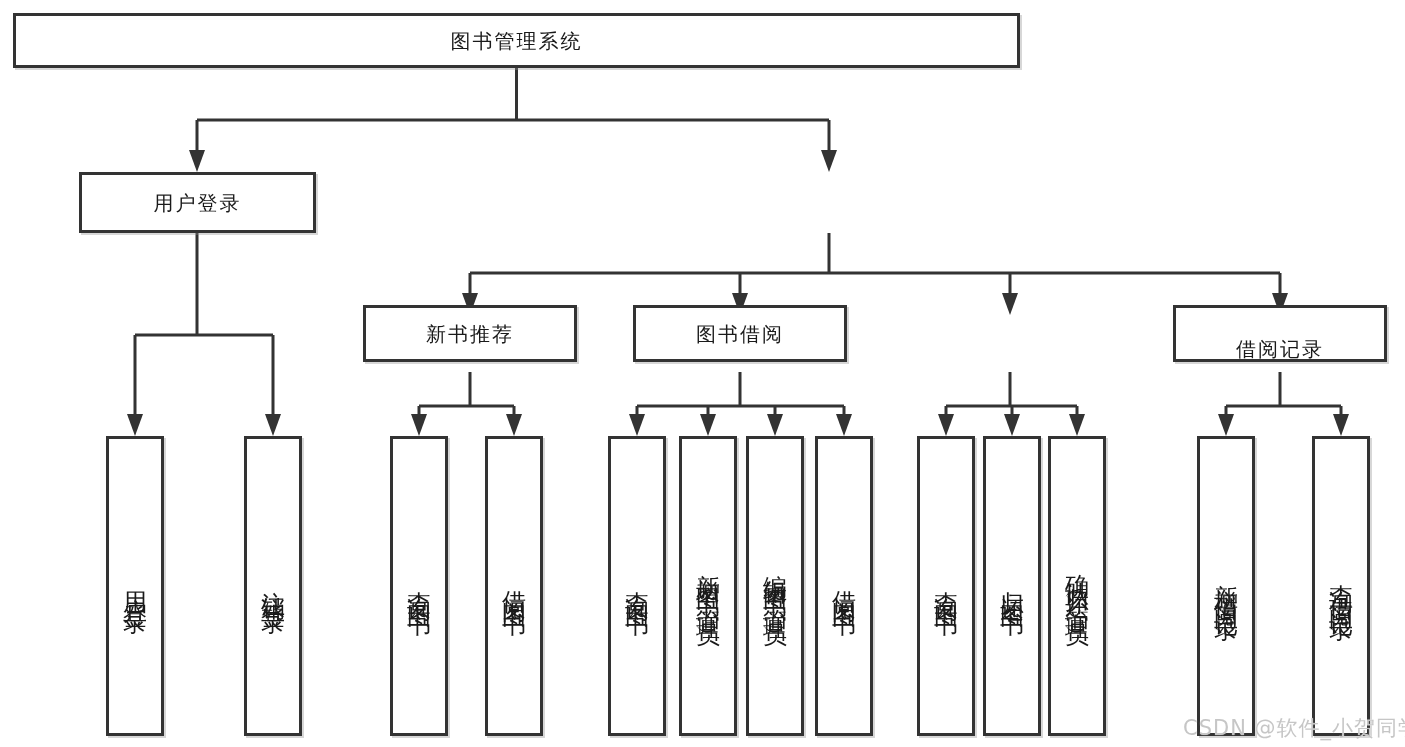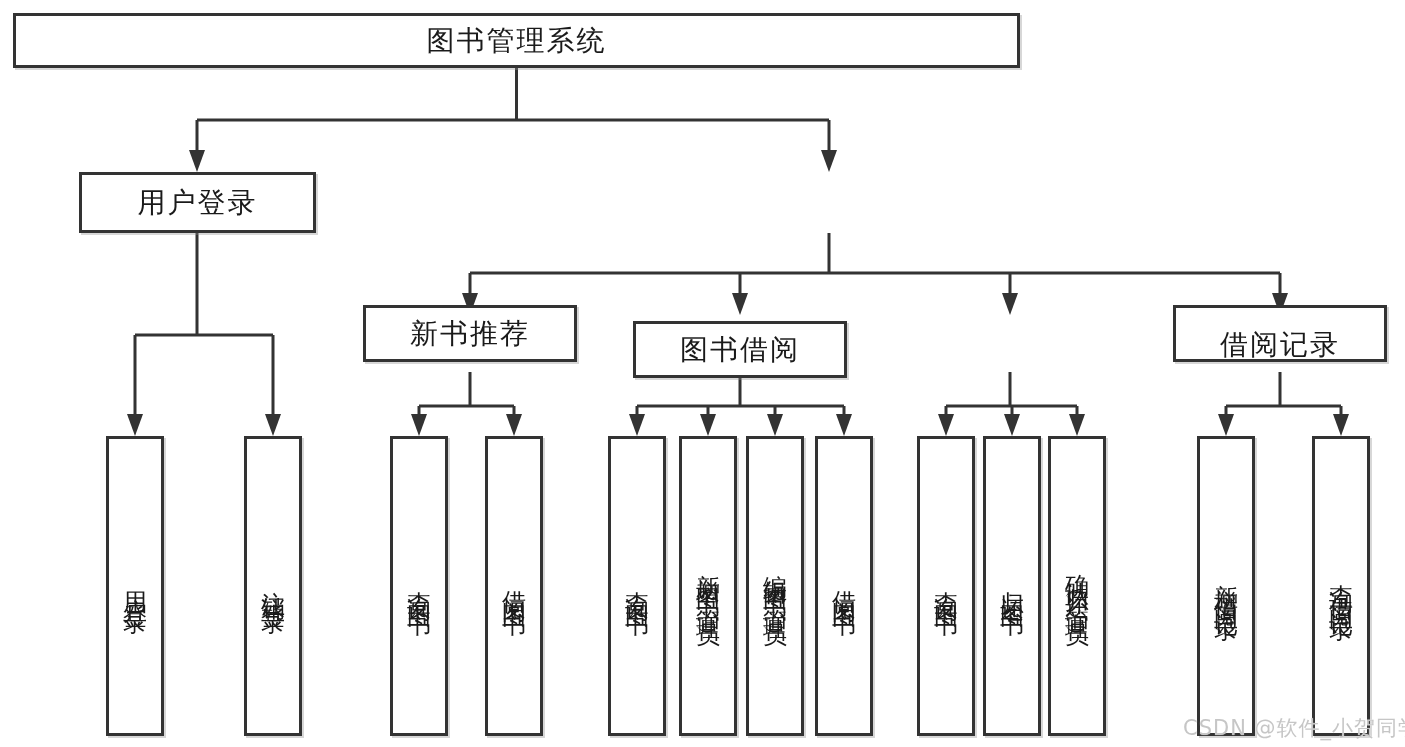--- a/index.html
+++ b/index.html
@@ -9,28 +9,28 @@
     color:#1a1a1a;
   }
   .stage{position:absolute;inset:0;}
   svg.wires{position:absolute;left:0;top:0;width:1405px;height:747px;}
 
   .box{
     position:absolute;background:#ffffff;border:3px solid #333333;
     box-sizing:border-box;display:flex;align-items:center;justify-content:center;
     box-shadow:2px 2px 0 rgba(140,140,140,0.35);
   }
-  .hbox{font-size:28px;letter-spacing:2px;line-height:1;}
+  .hbox{font-size:20px;letter-spacing:2px;line-height:1;}
   .root{left:13px;top:13px;width:1007px;height:55px;}
   .lvl2{height:61px;width:237px;top:172px;}
   .n-user-login{left:79px;}
   .n-book-mgmt{left:711px;}
   .lvl3{height:57px;width:214px;top:305px;}
   .n-recommend{left:363px;}
-  .n-borrowing{left:633px;margin-top:16px;}
+  .n-borrowing{left:633px;}
   .n-current{left:903px;}
   .n-records{left:1173px;align-items:flex-end;}
 
   .vbox{
     top:436px;height:300px;width:58px;
     writing-mode:vertical-rl;
     font-size:24px;letter-spacing:7px;line-height:1;
   }
   .vA1{left:106px;} .vA2{left:244px;}
   .vB1{left:390px;} .vB2{left:485px;}

